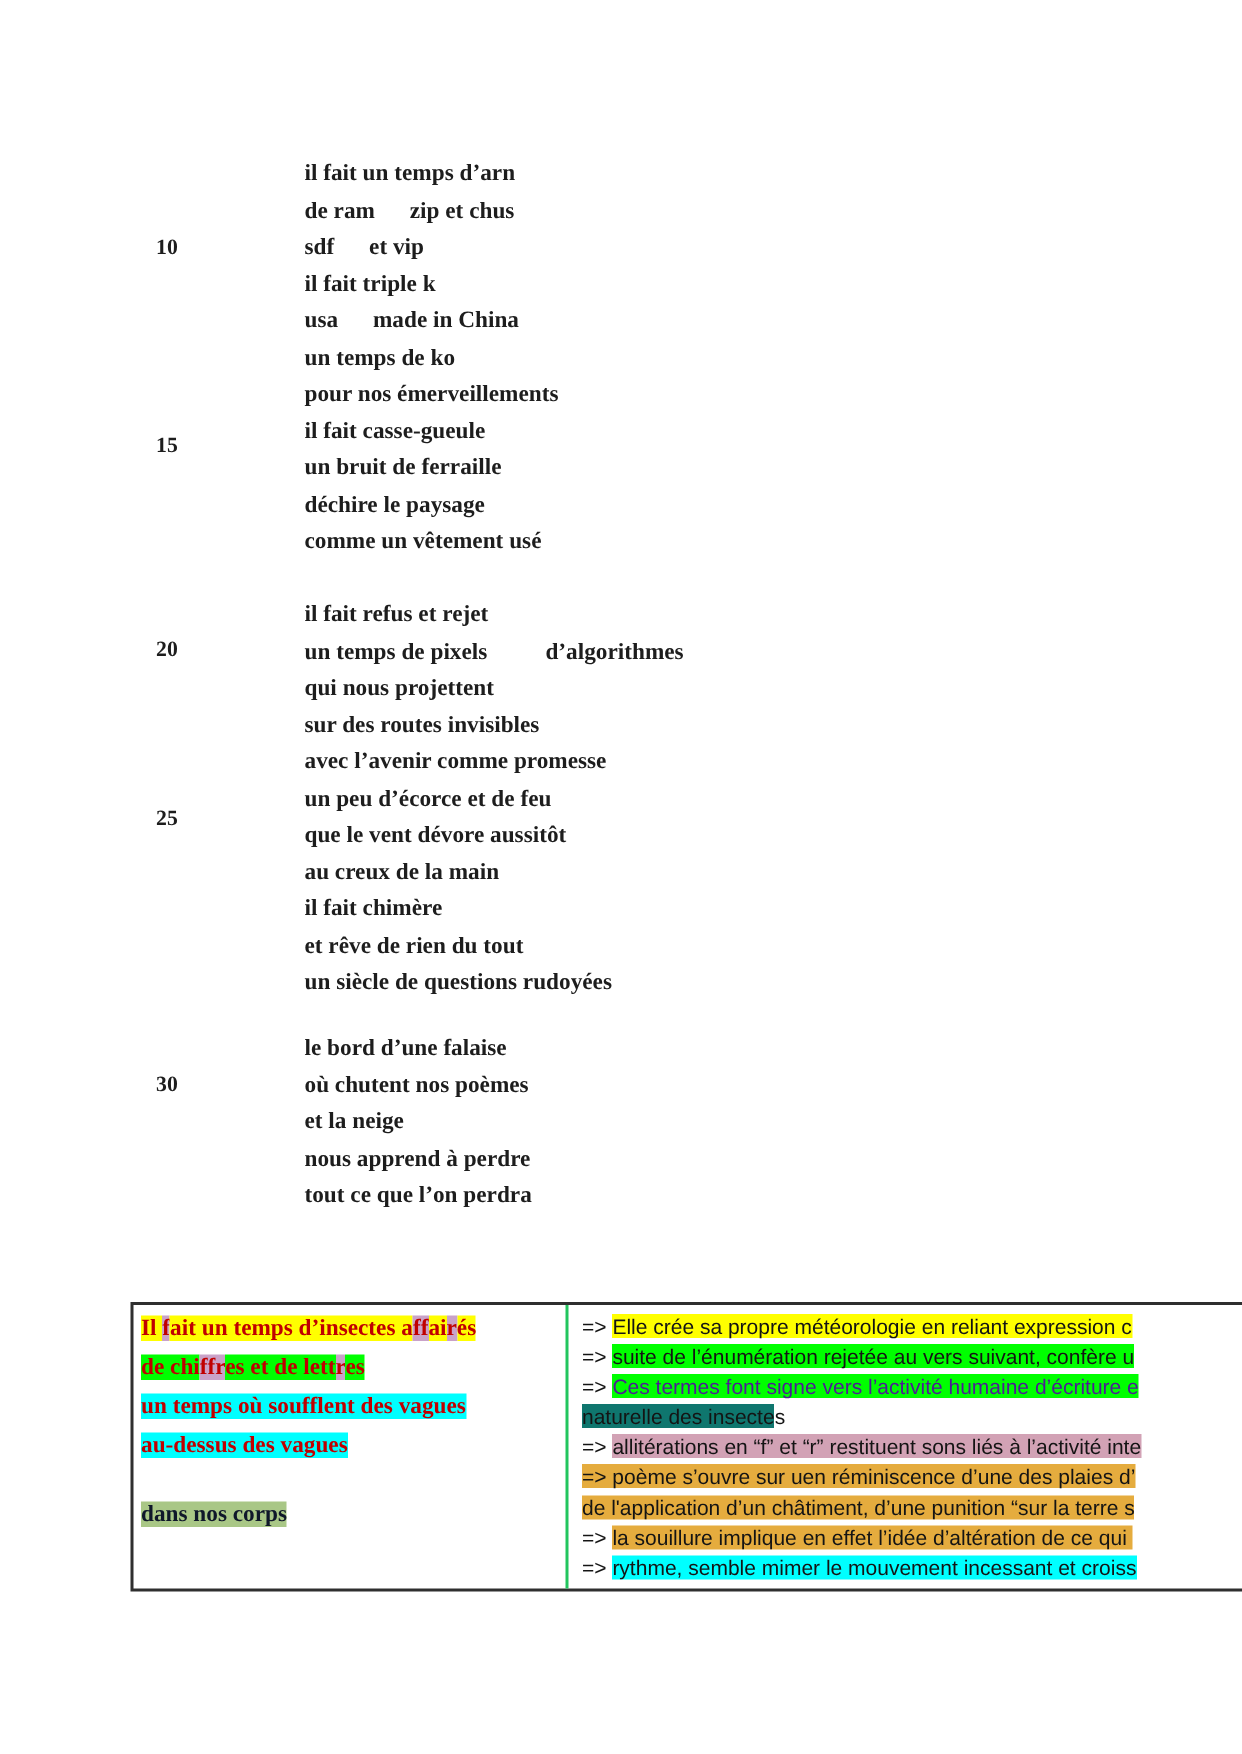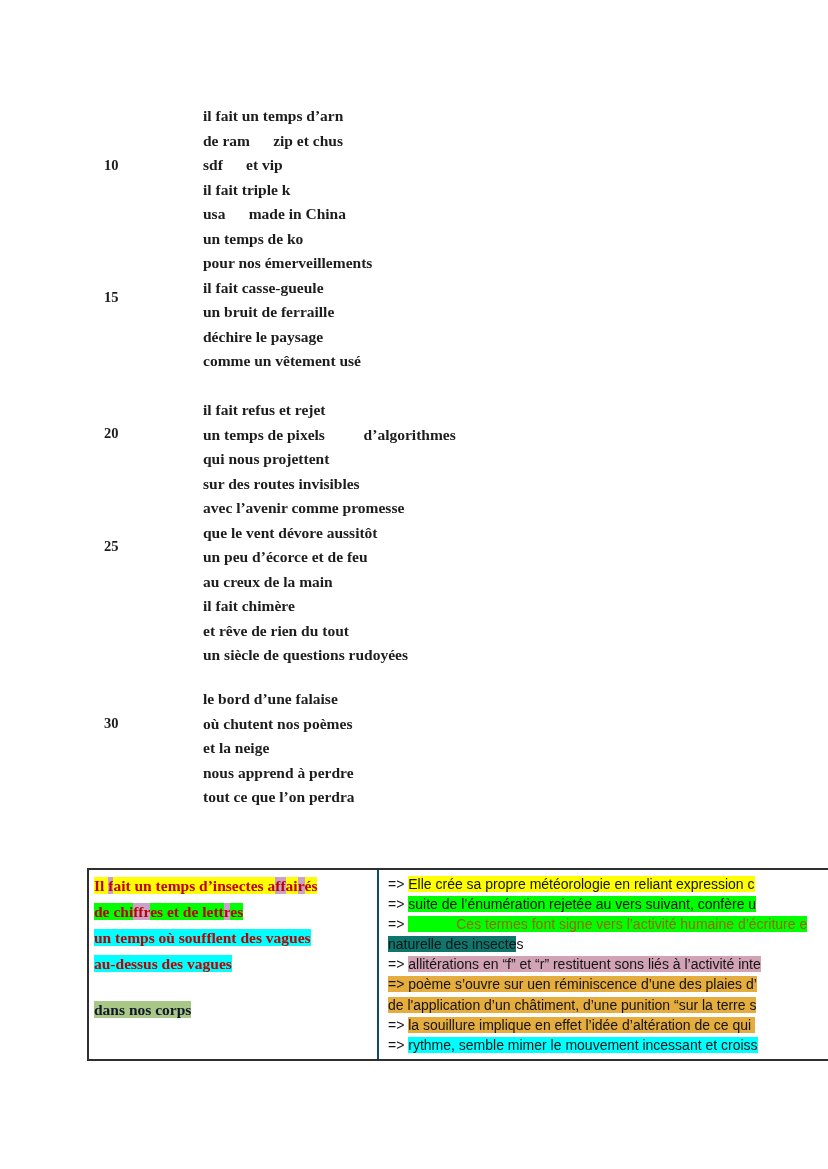--- a/index.html
+++ b/index.html
@@ -34,21 +34,21 @@
     width:1100px;
     display:flex;
     border:2px solid #2f2f2f;
     background:#ffffff;
     box-sizing:border-box;
   }
   .cell{box-sizing:border-box;}
   .cell.left{
     width:290px;
     padding:3px 5px 2px 5px;
-    border-right:2px solid #0c4a6e;
+    border-right:2px solid #22c55e;
   }
   .cell.right{
     flex:1;
     padding:4px 0 4px 9px;
   }
   .xline{
     font-family:"Liberation Serif",serif;
     font-weight:bold;
     font-size:15.5px;
     line-height:26px;
@@ -86,22 +86,22 @@
         <div class="pline">un bruit de ferraille</div>
         <div class="pline">déchire le paysage</div>
         <div class="pline">comme un vêtement usé</div>
       </div>
       <div class="stanza" style="top: 398px;">
         <div class="pline">il fait refus et rejet</div>
         <div class="pline">un temps de pixels          d’algorithmes</div>
         <div class="pline">qui nous projettent</div>
         <div class="pline">sur des routes invisibles</div>
         <div class="pline">avec l’avenir comme promesse</div>
+        <div class="pline">un peu d’écorce et de feu</div>
         <div class="pline">que le vent dévore aussitôt</div>
-        <div class="pline">un peu d’écorce et de feu</div>
         <div class="pline">au creux de la main</div>
         <div class="pline">il fait chimère</div>
         <div class="pline">et rêve de rien du tout</div>
         <div class="pline">un siècle de questions rudoyées</div>
       </div>
       <div class="stanza" style="top: 687px;">
         <div class="pline">le bord d’une falaise</div>
         <div class="pline">où chutent nos poèmes</div>
         <div class="pline">et la neige</div>
         <div class="pline">nous apprend à perdre</div>
@@ -113,21 +113,21 @@
         <div class="xline"><span style="background: rgb(255, 255, 0); color: rgb(192, 0, 0);">Il </span><span style="background: rgb(201, 162, 200); color: rgb(192, 0, 0);">f</span><span style="background: rgb(255, 255, 0); color: rgb(192, 0, 0);">ait un temps d’insectes a</span><span style="background: rgb(201, 162, 200); color: rgb(192, 0, 0);">ff</span><span style="background: rgb(255, 255, 0); color: rgb(192, 0, 0);">ai</span><span style="background: rgb(201, 162, 200); color: rgb(192, 0, 0);">r</span><span style="background: rgb(255, 255, 0); color: rgb(192, 0, 0);">és</span></div>
         <div class="xline"><span style="background: rgb(0, 255, 0); color: rgb(192, 0, 0);">de chi</span><span style="background: rgb(201, 162, 200); color: rgb(192, 0, 0);">ffr</span><span style="background: rgb(0, 255, 0); color: rgb(192, 0, 0);">es et de lett</span><span style="background: rgb(201, 162, 200); color: rgb(192, 0, 0);">r</span><span style="background: rgb(0, 255, 0); color: rgb(192, 0, 0);">es</span></div>
         <div class="xline"><span style="background: rgb(0, 255, 255); color: rgb(192, 0, 0);">un temps où soufflent des vagues</span></div>
         <div class="xline"><span style="background: rgb(0, 255, 255); color: rgb(192, 0, 0);">au-dessus des vagues</span></div>
         <div class="xline blank"></div>
         <div class="xline"><span style="background: rgb(169, 199, 134); color: #0f172a;">dans nos corps</span></div>
       </div>
     <div class="cell right" id="commentCell">
         <div class="cline"><span style="color: rgb(20, 20, 20);">=&gt; </span><span style="background: rgb(255, 255, 0); color: rgb(20, 20, 20);">Elle crée sa propre météorologie en reliant expression c</span></div>
         <div class="cline"><span style="color: rgb(20, 20, 20);">=&gt; </span><span style="background: rgb(0, 255, 0); color: rgb(20, 20, 20);">suite de l’énumération rejetée au vers suivant, confère u</span></div>
-        <div class="cline"><span style="color: rgb(20, 20, 20);">=&gt; </span><span style="background: rgb(0, 255, 0); color: #a16207; padding-left: 48px;">Ces termes font signe vers l’activité humaine d’écriture e</span></div>
+        <div class="cline"><span style="color: rgb(20, 20, 20);">=&gt; </span><span style="background: rgb(0, 255, 0); color: #4c1d95;">Ces termes font signe vers l’activité humaine d’écriture e</span></div>
         <div class="cline"><span style="background: #0f766e; color: rgb(20, 20, 20);">naturelle des insecte</span><span style="color: rgb(20, 20, 20);">s</span></div>
         <div class="cline"><span style="color: rgb(20, 20, 20);">=&gt; </span><span style="background: rgb(210, 162, 181); color: rgb(20, 20, 20);">allitérations en “f” et “r” restituent sons liés à l’activité inte</span></div>
         <div class="cline"><span style="background: rgb(229, 172, 62); color: rgb(20, 20, 20);">=&gt; poème s’ouvre sur uen réminiscence d’une des plaies d’</span></div>
         <div class="cline"><span style="background: rgb(229, 172, 62); color: rgb(20, 20, 20);">de l'application d’un châtiment, d’une punition “sur la terre s</span></div>
         <div class="cline"><span style="color: rgb(20, 20, 20);">=&gt; </span><span style="background: rgb(229, 172, 62); color: rgb(20, 20, 20);">la souillure implique en effet l’idée d’altération de ce qui </span></div>
         <div class="cline"><span style="color: rgb(20, 20, 20);">=&gt; </span><span style="background: rgb(0, 255, 255); color: rgb(20, 20, 20);">rythme, semble mimer le mouvement incessant et croiss</span></div>
       </div>
   </div>
 </div>
 

